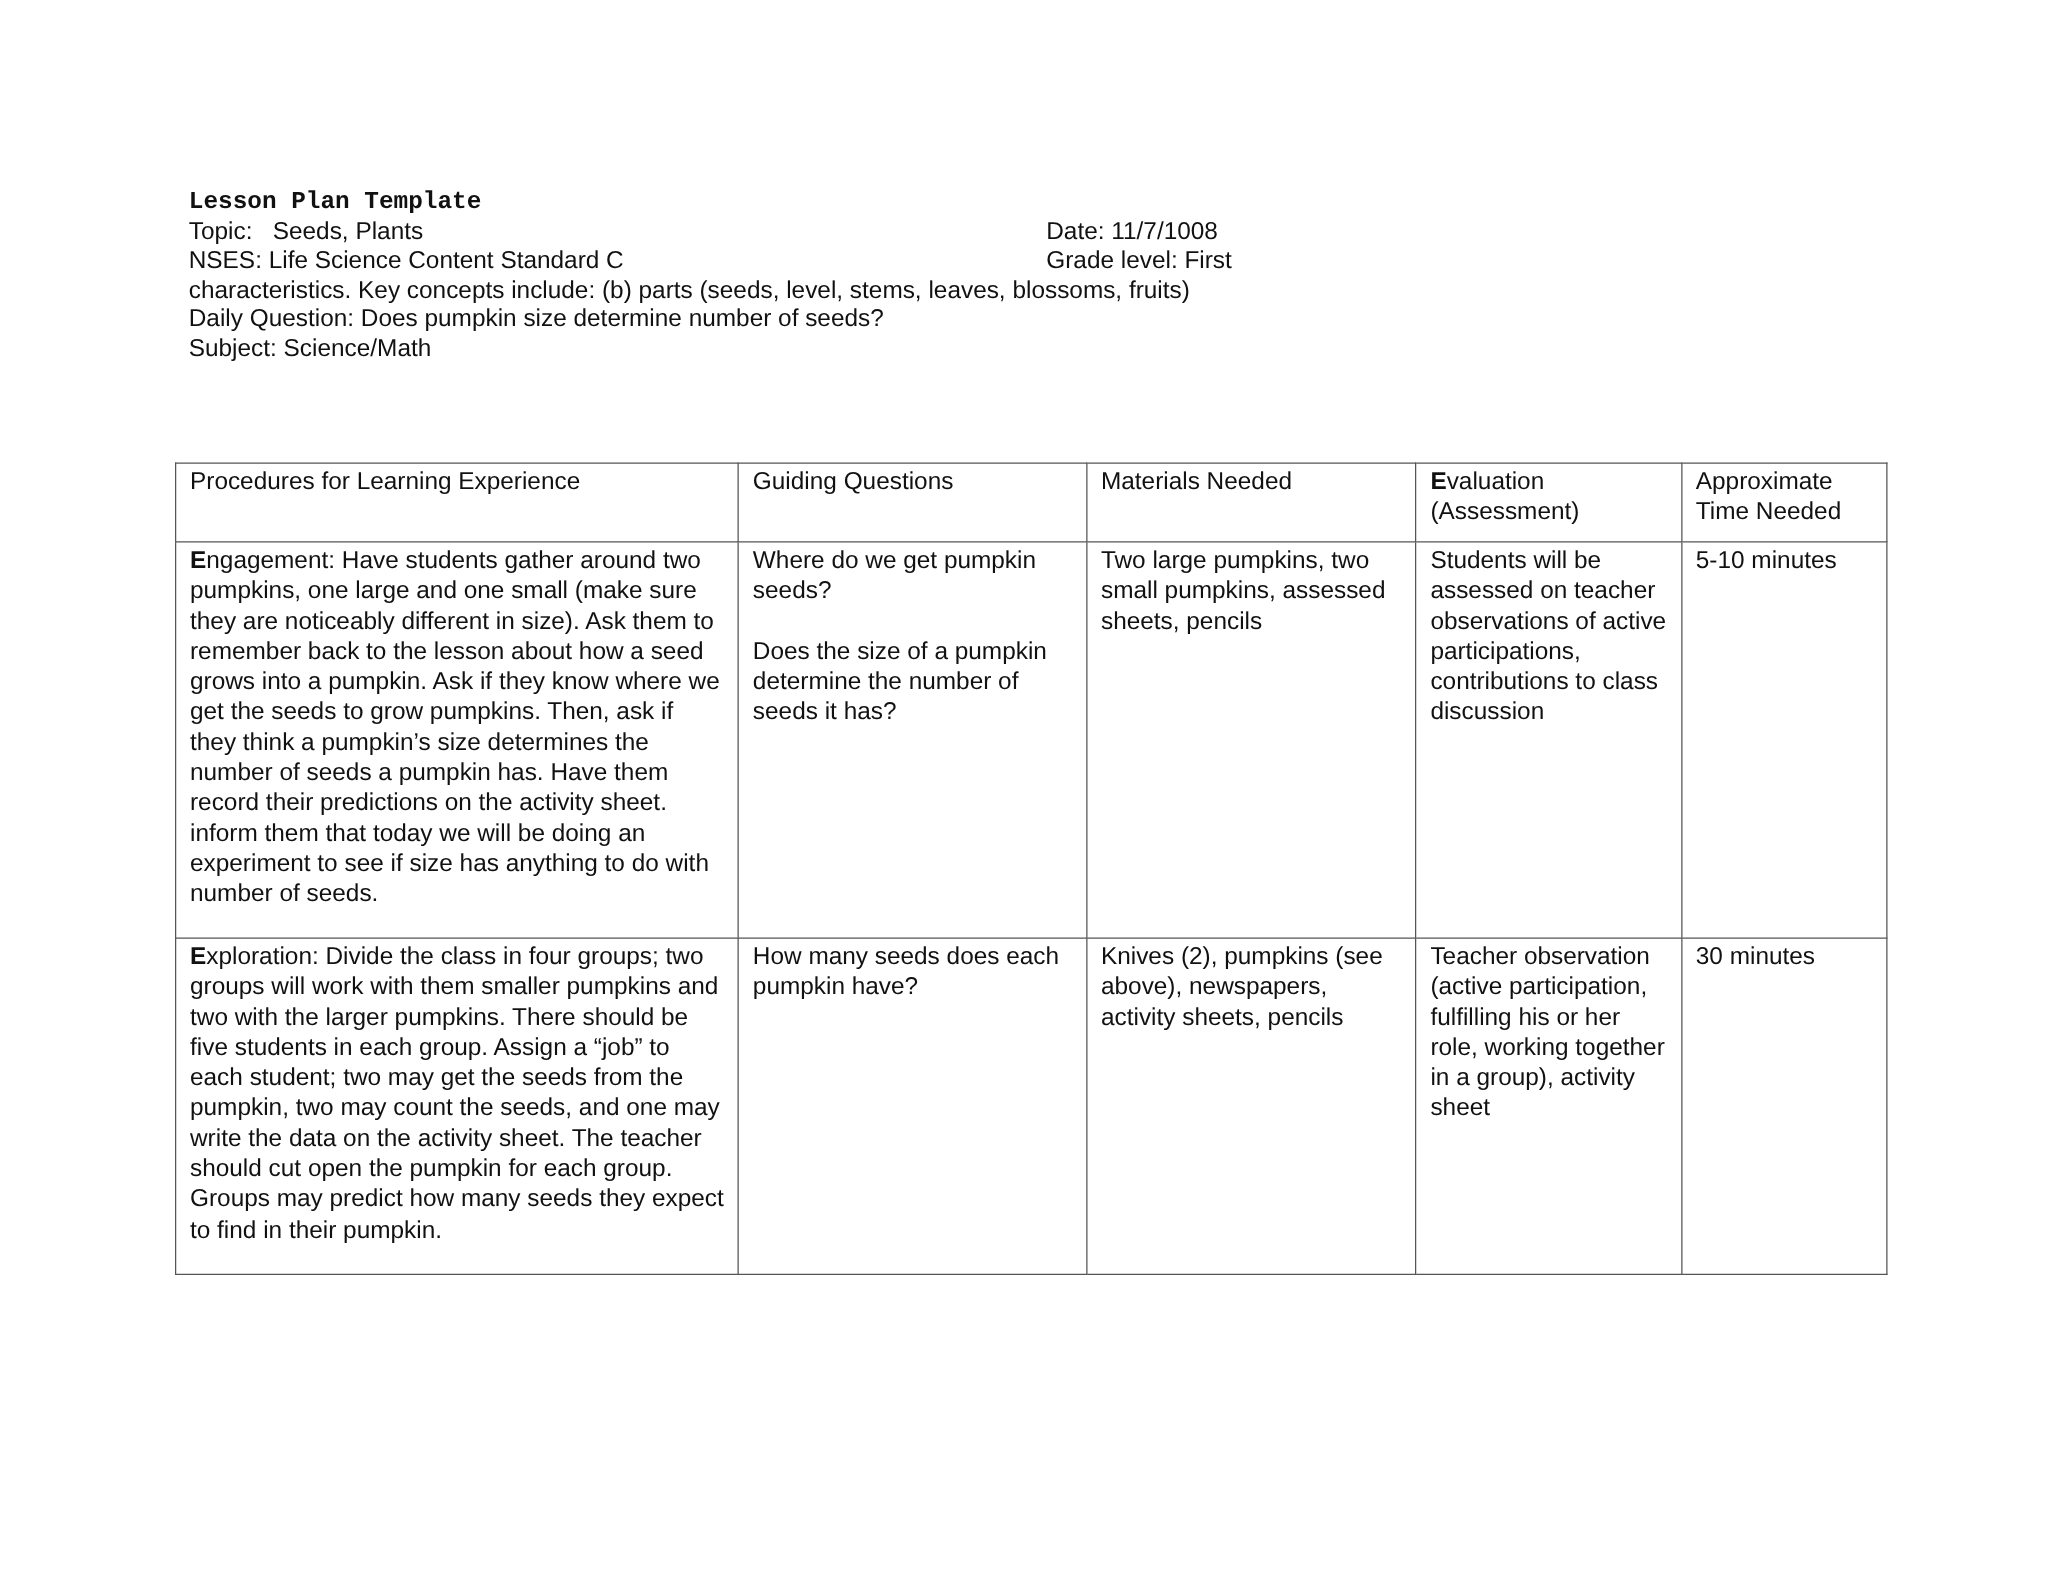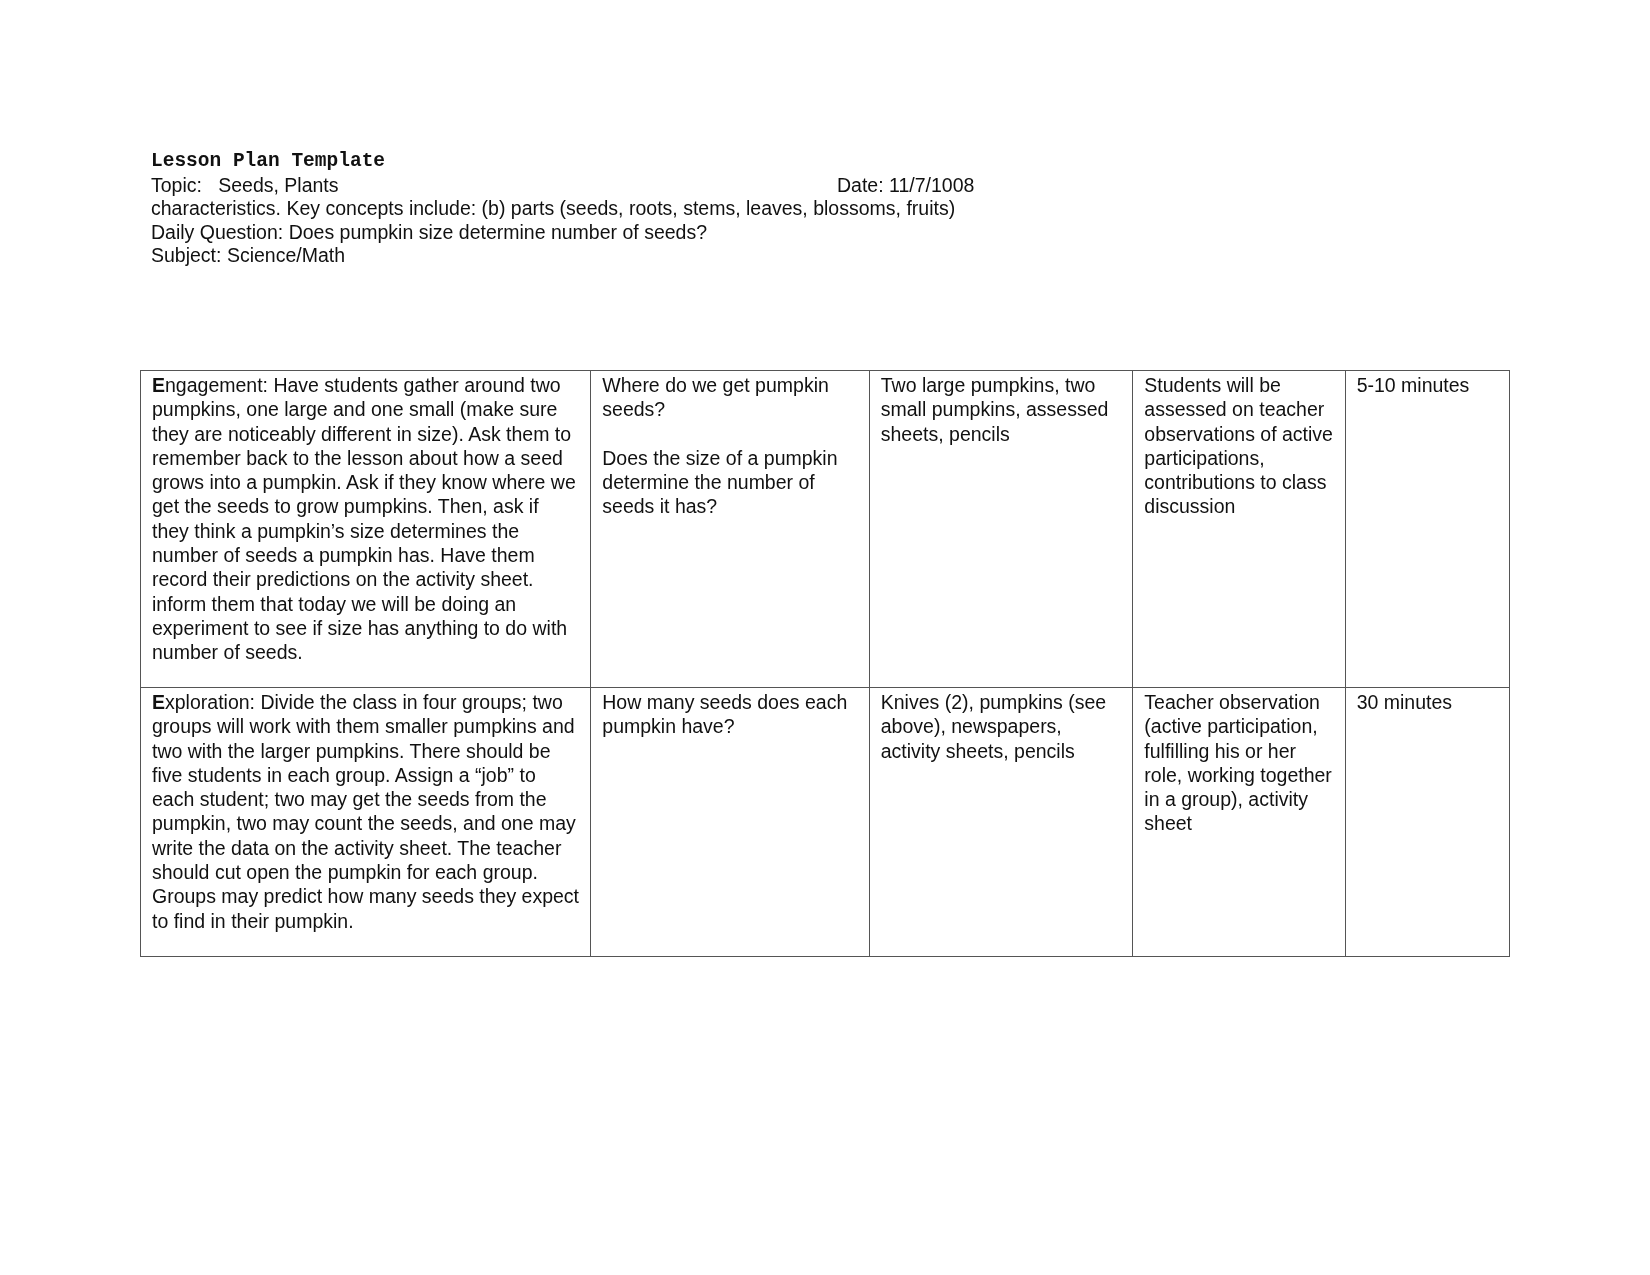--- a/index.html
+++ b/index.html
@@ -21,34 +21,45 @@
 </style>
 </head>
 <body>
 
 <div class="header">
   <div class="hrow title">Lesson Plan Template</div>
   <div class="hrow">
     <span style="white-space:pre">Topic:   Seeds, Plants</span>
     <span class="right">Date: 11/7/1008</span>
   </div>
-  <div class="hrow">characteristics. Key concepts include: (b) parts (seeds, roots, stems, leaves, blossoms, fruits)</div>
+  <div class="hrow">
+    <span>NSES: Life Science Content Standard C</span>
+    <span class="right">Grade level: First</span>
+  </div>
+  <div class="hrow">characteristics. Key concepts include: (b) parts (seeds, level, stems, leaves, blossoms, fruits)</div>
   <div class="hrow">Daily Question: Does pumpkin size determine number of seeds?</div>
   <div class="hrow">Subject: Science/Math</div>
 </div>
 
 <table class="plan">
   <colgroup>
     <col style="width:422px">
       <col style="width:261px">
       <col style="width:247px">
       <col style="width:199px">
       <col style="width:154px">
   </colgroup>
   <tbody>
+      <tr class="head">
+    <td>Procedures for Learning Experience</td>
+    <td>Guiding Questions</td>
+    <td>Materials Needed</td>
+    <td><span class="first-letter">E</span><span>valuation (Assessment)</span></td>
+    <td>Approximate Time Needed</td>
+  </tr>
   <tr class="row1">
     <td><span class="first-letter">E</span><span>ngagement: Have students gather around two pumpkins, one large and one small (make sure they are noticeably different in size). Ask them to remember back to the lesson about how a seed grows into a pumpkin. Ask if they know where we get the seeds to grow pumpkins. Then, ask if they think a pumpkin’s size determines the number of seeds a pumpkin has. Have them record their predictions on the activity sheet. inform them that today we will be doing an experiment to see if size has anything to do with number of seeds.</span></td>
     <td>
       <div>Where do we get pumpkin seeds?</div>
       <div class="gap"></div>
       <div>Does the size of a pumpkin determine the number of seeds it has?</div>
     </td>
     <td>Two large pumpkins, two small pumpkins, assessed sheets, pencils</td>
     <td>Students will be assessed on teacher observations of active participations, contributions to class discussion</td>
     <td>5-10 minutes</td>

